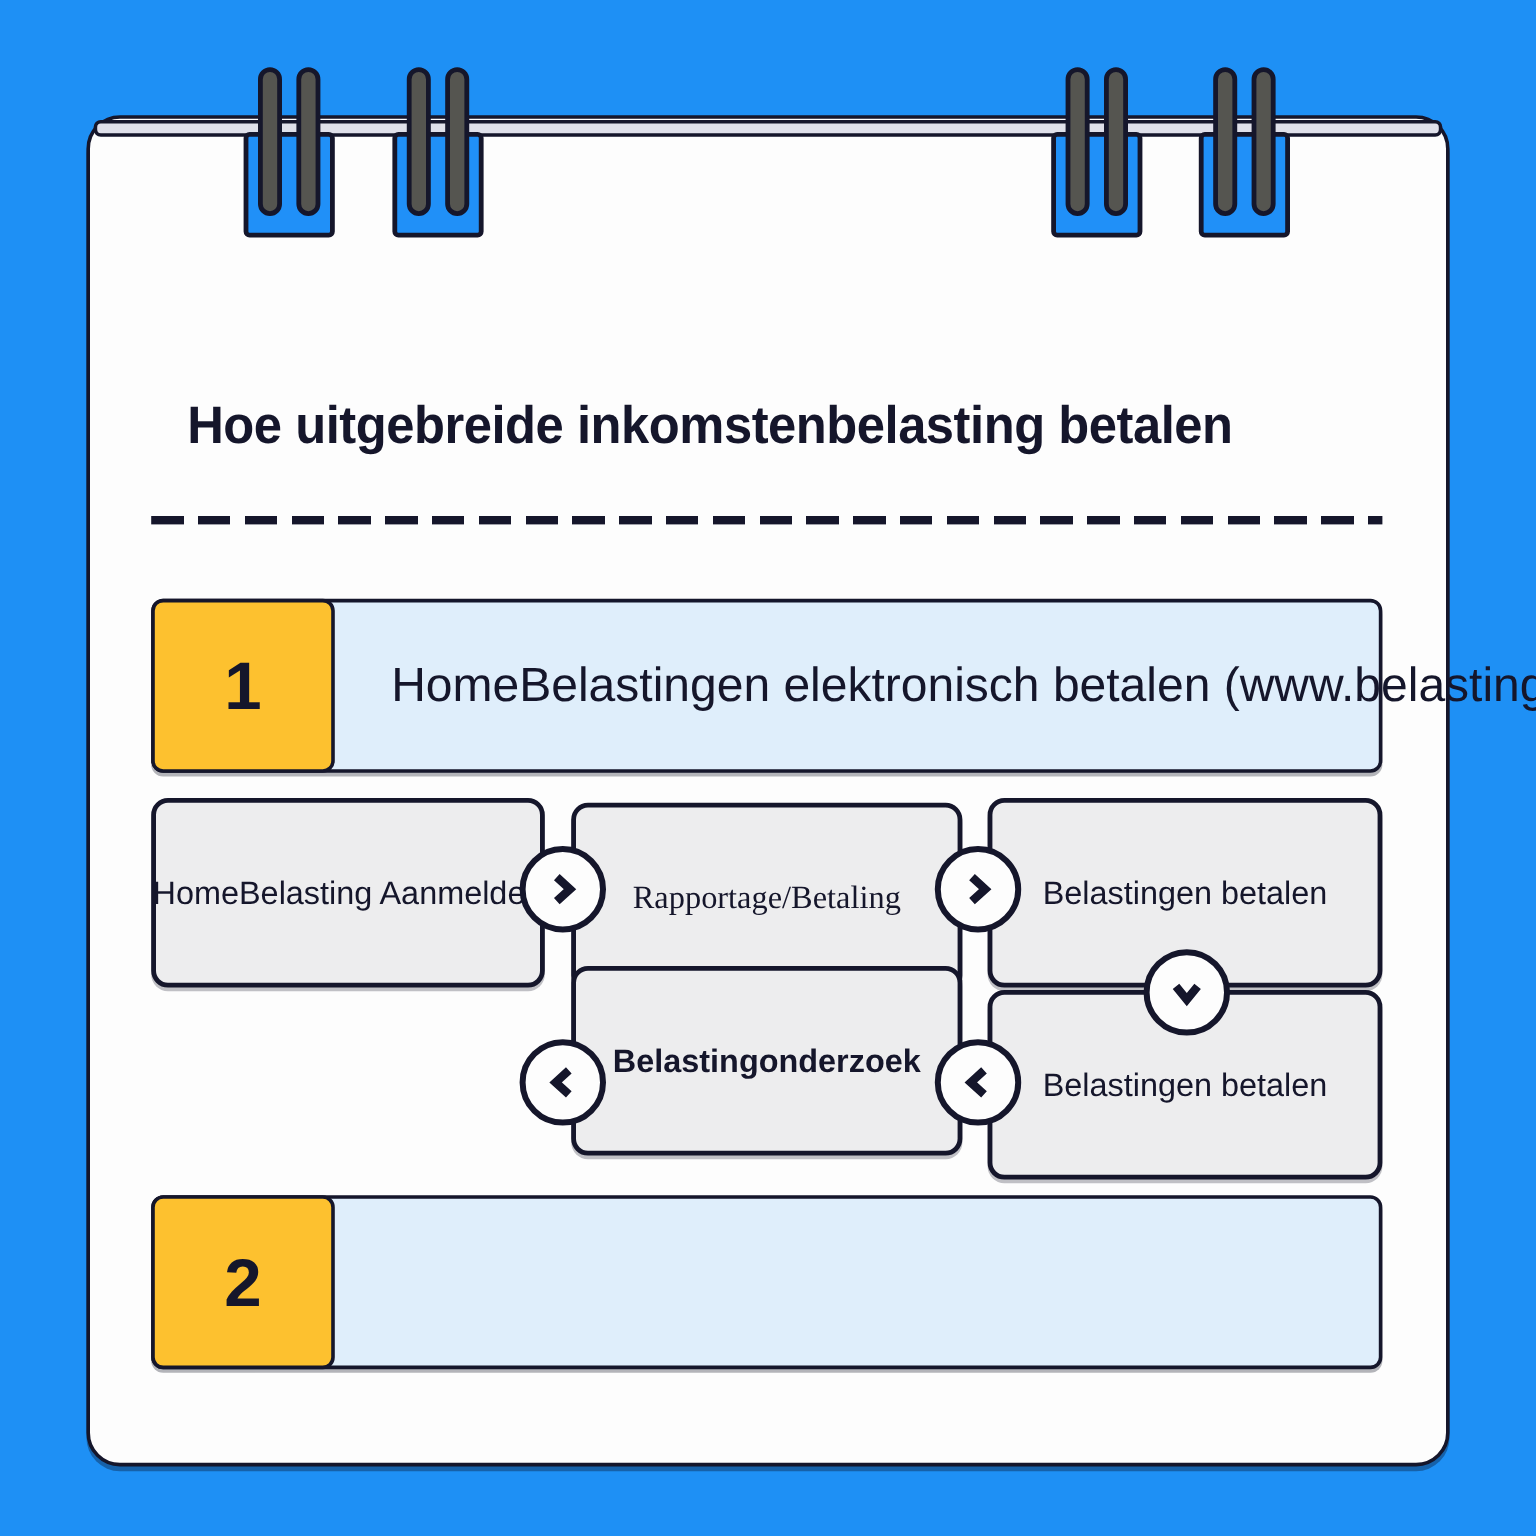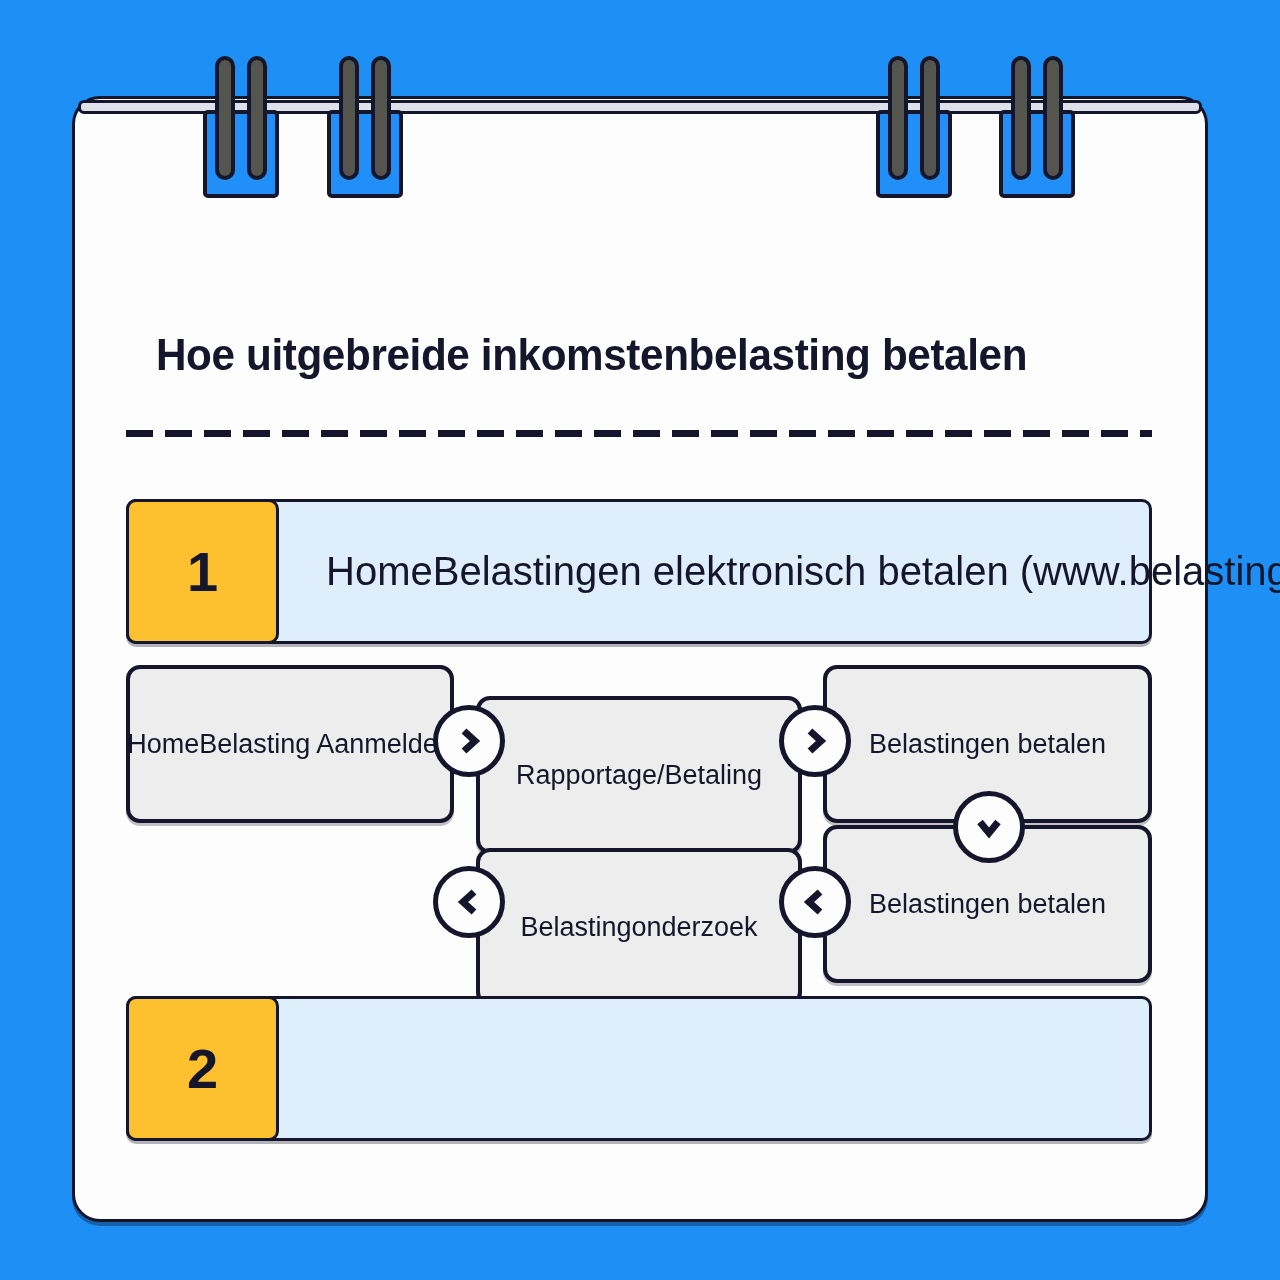--- a/index.html
+++ b/index.html
@@ -182,28 +182,28 @@
 
   <div class="step" id="step1">
     <div class="panel"></div>
     <div class="numbox">1</div>
     <div class="steptext">HomeBelastingen elektronisch betalen (www.belastingdienst.nl)</div>
   </div>
 
   <div class="flowbox" style="left:126px;top:665px;width:328px;">
     <span class="lbl">HomeBelasting Aanmelden</span>
   </div>
-  <div class="flowbox" style="left:476px;top:696px;width:326px;">
+  <div class="flowbox" style="left:476px;top:669px;width:326px;font-family:Liberation Serif, serif;">
     <span class="lbl">Rapportage/Betaling</span>
   </div>
   <div class="flowbox" style="left:823px;top:665px;width:329px;">
     <span class="lbl">Belastingen betalen</span>
   </div>
 
-  <div class="flowbox" style="left:476px;top:848px;width:326px;">
+  <div class="flowbox" style="left:476px;top:805px;width:326px;font-weight:bold;">
     <span class="lbl">Belastingonderzoek</span>
   </div>
   <div class="flowbox" style="left:823px;top:825px;width:329px;">
     <span class="lbl">Belastingen betalen</span>
   </div>
 
   <div class="chev" style="left:433px;top:705px;">
     <svg width="34" height="34" viewBox="0 0 34 34" aria-hidden="true">
       <polyline points="12,7 23,17 12,27" fill="none" stroke="#15162b" stroke-width="7" stroke-linecap="butt" stroke-linejoin="miter"></polyline>
     </svg>

